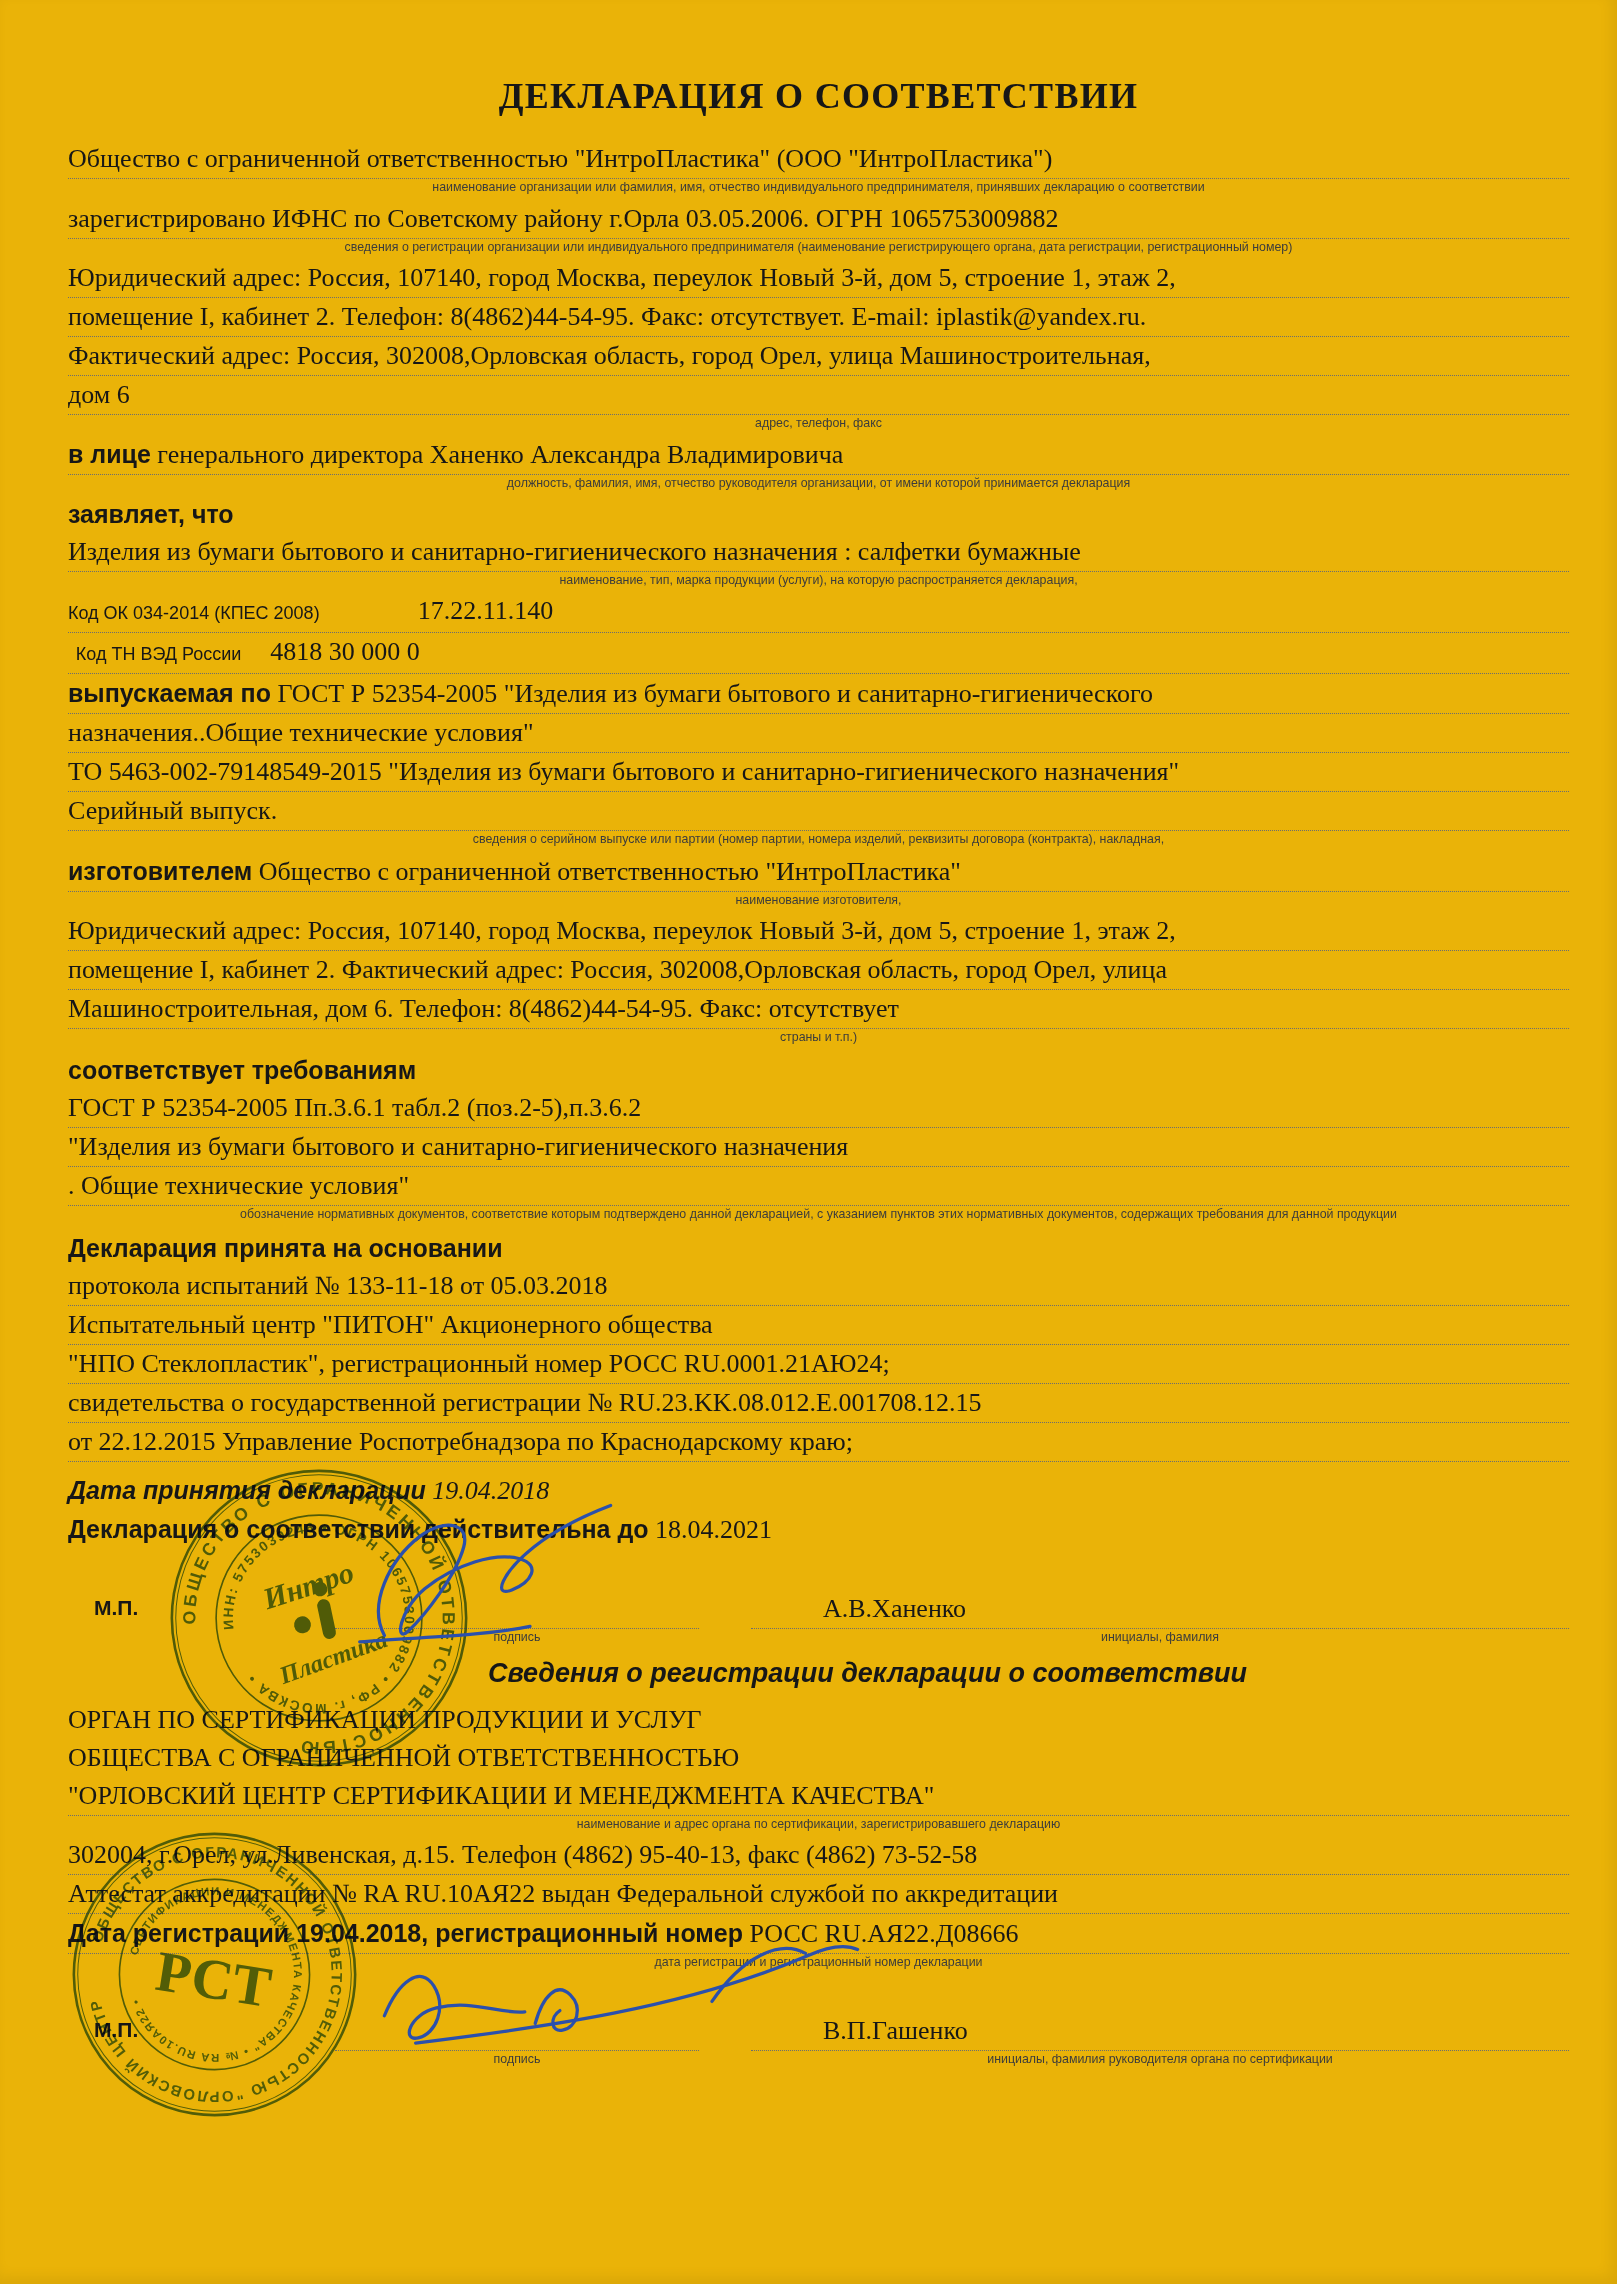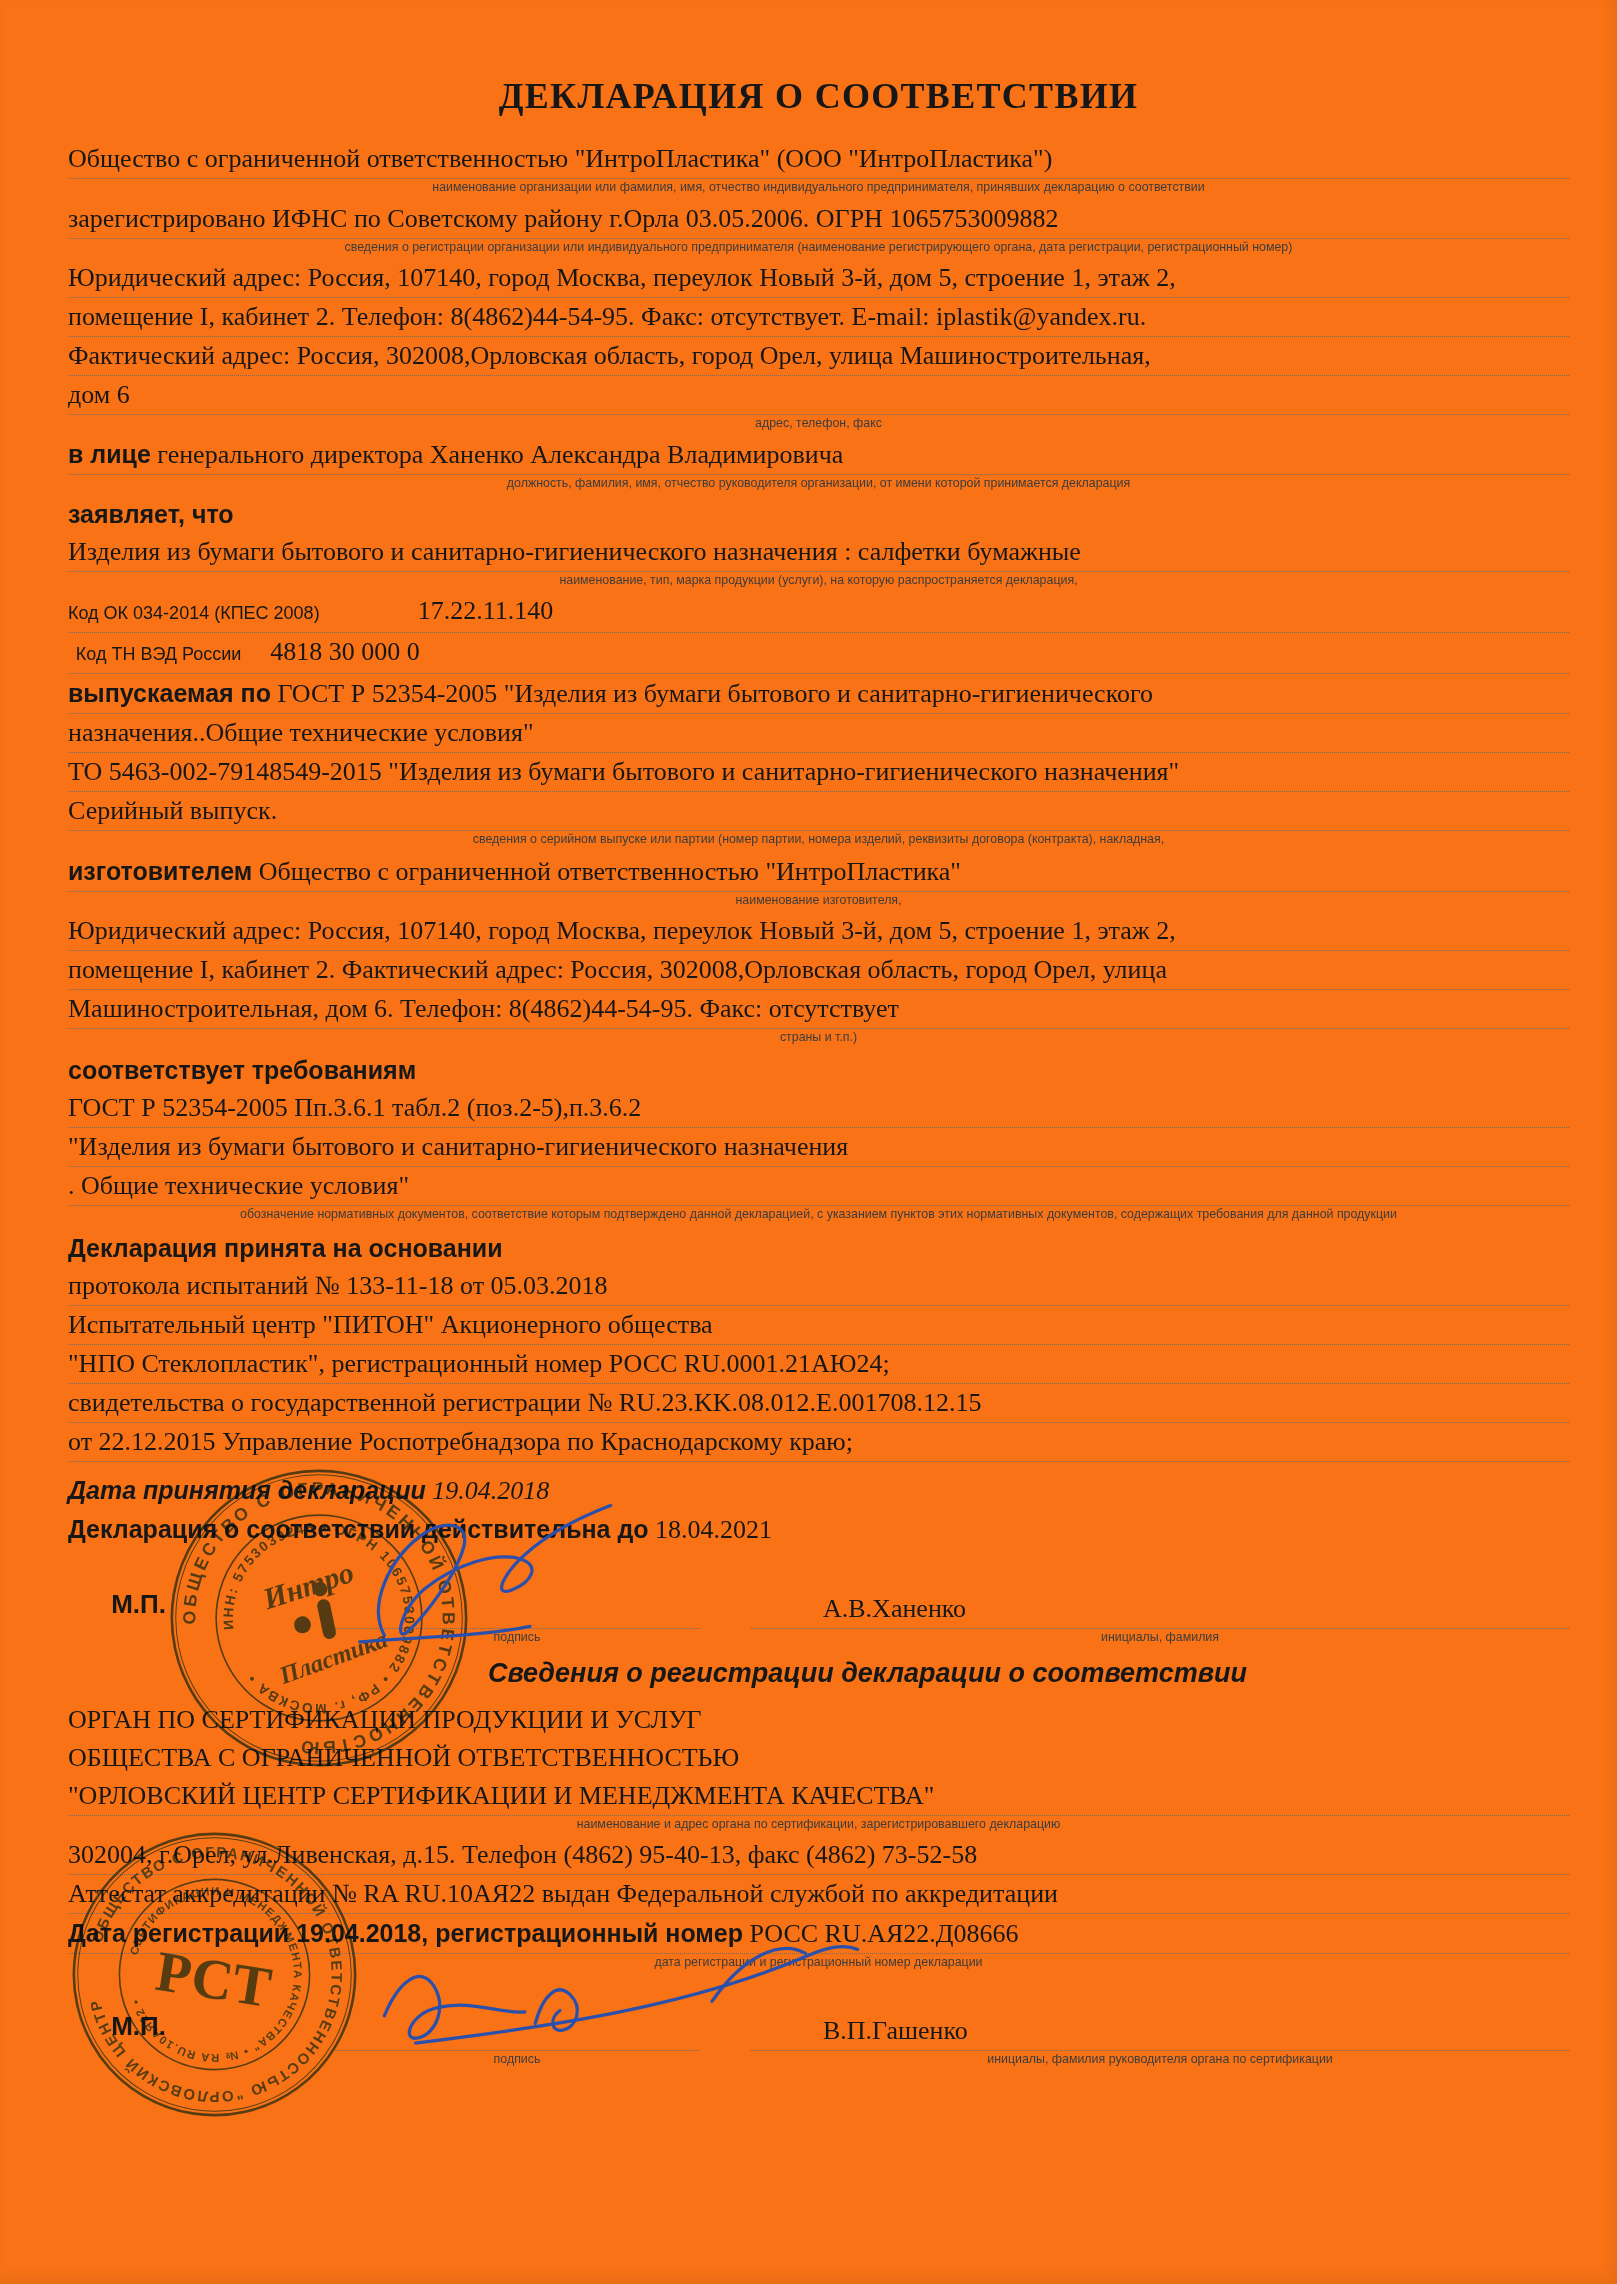--- a/index.html
+++ b/index.html
@@ -1,36 +1,36 @@
 <!DOCTYPE html>
 <html style="font-size:10.4px"><head>
 <meta charset="utf-8">
 <style>
   *{margin:0;padding:0;box-sizing:border-box;}
   html,body{width:1617px;height:2284px;}
   body{background:#edecE8;font-family:"Liberation Serif",serif;color:#171717;position:relative;}
-  .page{position:absolute;inset:0;background:#f97316;padding:75px 48px 0 68px;overflow:hidden;
+  .page{position:absolute;inset:0;background:#eab308;padding:75px 48px 0 68px;overflow:hidden;
         box-shadow:inset -5.2px -6.5px 14.3px rgba(0,0,0,.07);}
   .title{font-size:36px;font-weight:700;text-align:center;letter-spacing:1.3px;margin-bottom:23.4px;}
   .line{font-size:26px;line-height:38px;white-space:nowrap;}
   .dotted{border-bottom:1.3px dotted #6d6d6d;}
   .caption{font-family:"Liberation Sans",sans-serif;font-size:12.4px;line-height:17.6px;color:#3c3c3c;
            text-align:center;margin-bottom:2.6px;}
   .lbl{font-family:"Liberation Sans",sans-serif;font-weight:700;font-size:25px;}
   .hline{font-family:"Liberation Sans",sans-serif;font-weight:700;font-size:25px;line-height:38px;}
   .sans{font-family:"Liberation Sans",sans-serif;font-size:18px;}
   .val-gap1{margin-left:98px;}
   .val-gap2{margin-left:29px;}
   .ind{padding-left:7.8px;}
   .mt8{margin-top:5.2px;}.mt14{margin-top:9px;font-style:italic;}
   .h2{font-family:"Liberation Sans",sans-serif;font-weight:700;font-size:27px;line-height:39px;
       text-align:center;padding-left:98px;margin:5.2px 0 7.8px;font-style:italic;}
   .sig-row{display:flex;align-items:flex-end;position:relative;padding-left:26px;margin-top:19.5px;}
-  .sig-row .mp{font-family:"Liberation Sans",sans-serif;font-weight:700;font-size:26px;width:72px;
-      padding-bottom:29px;text-align:right;}
+  .sig-row .mp{font-family:"Liberation Sans",sans-serif;font-weight:700;font-size:21px;width:72px;
+      padding-bottom:29px;}
   .sig-block{width:364px;margin-left:169px;position:relative;}
   .sig-area{height:60px;border-bottom:1.3px dotted #6d6d6d;position:relative;}
   .name-block{flex:1;margin-left:52px;}
   .name-line{font-size:26px;line-height:38px;border-bottom:1.3px dotted #6d6d6d;padding-left:72px;}
   .stamp{position:absolute;z-index:4;mix-blend-mode:multiply;opacity:.88;pointer-events:none;}
   .stamp1{left:98px;top:-104px;width:306px;height:306px;transform:rotate(-12deg);}
   .stamp2{left:0px;top:-163px;width:293px;height:293px;transform:rotate(9deg);}
   .signature{position:absolute;z-index:5;pointer-events:none;}
   .sig1{left:-13px;bottom:-22px;width:312px;height:163px;}
   .sig2{left:26px;bottom:-18px;width:507px;height:150px;}

